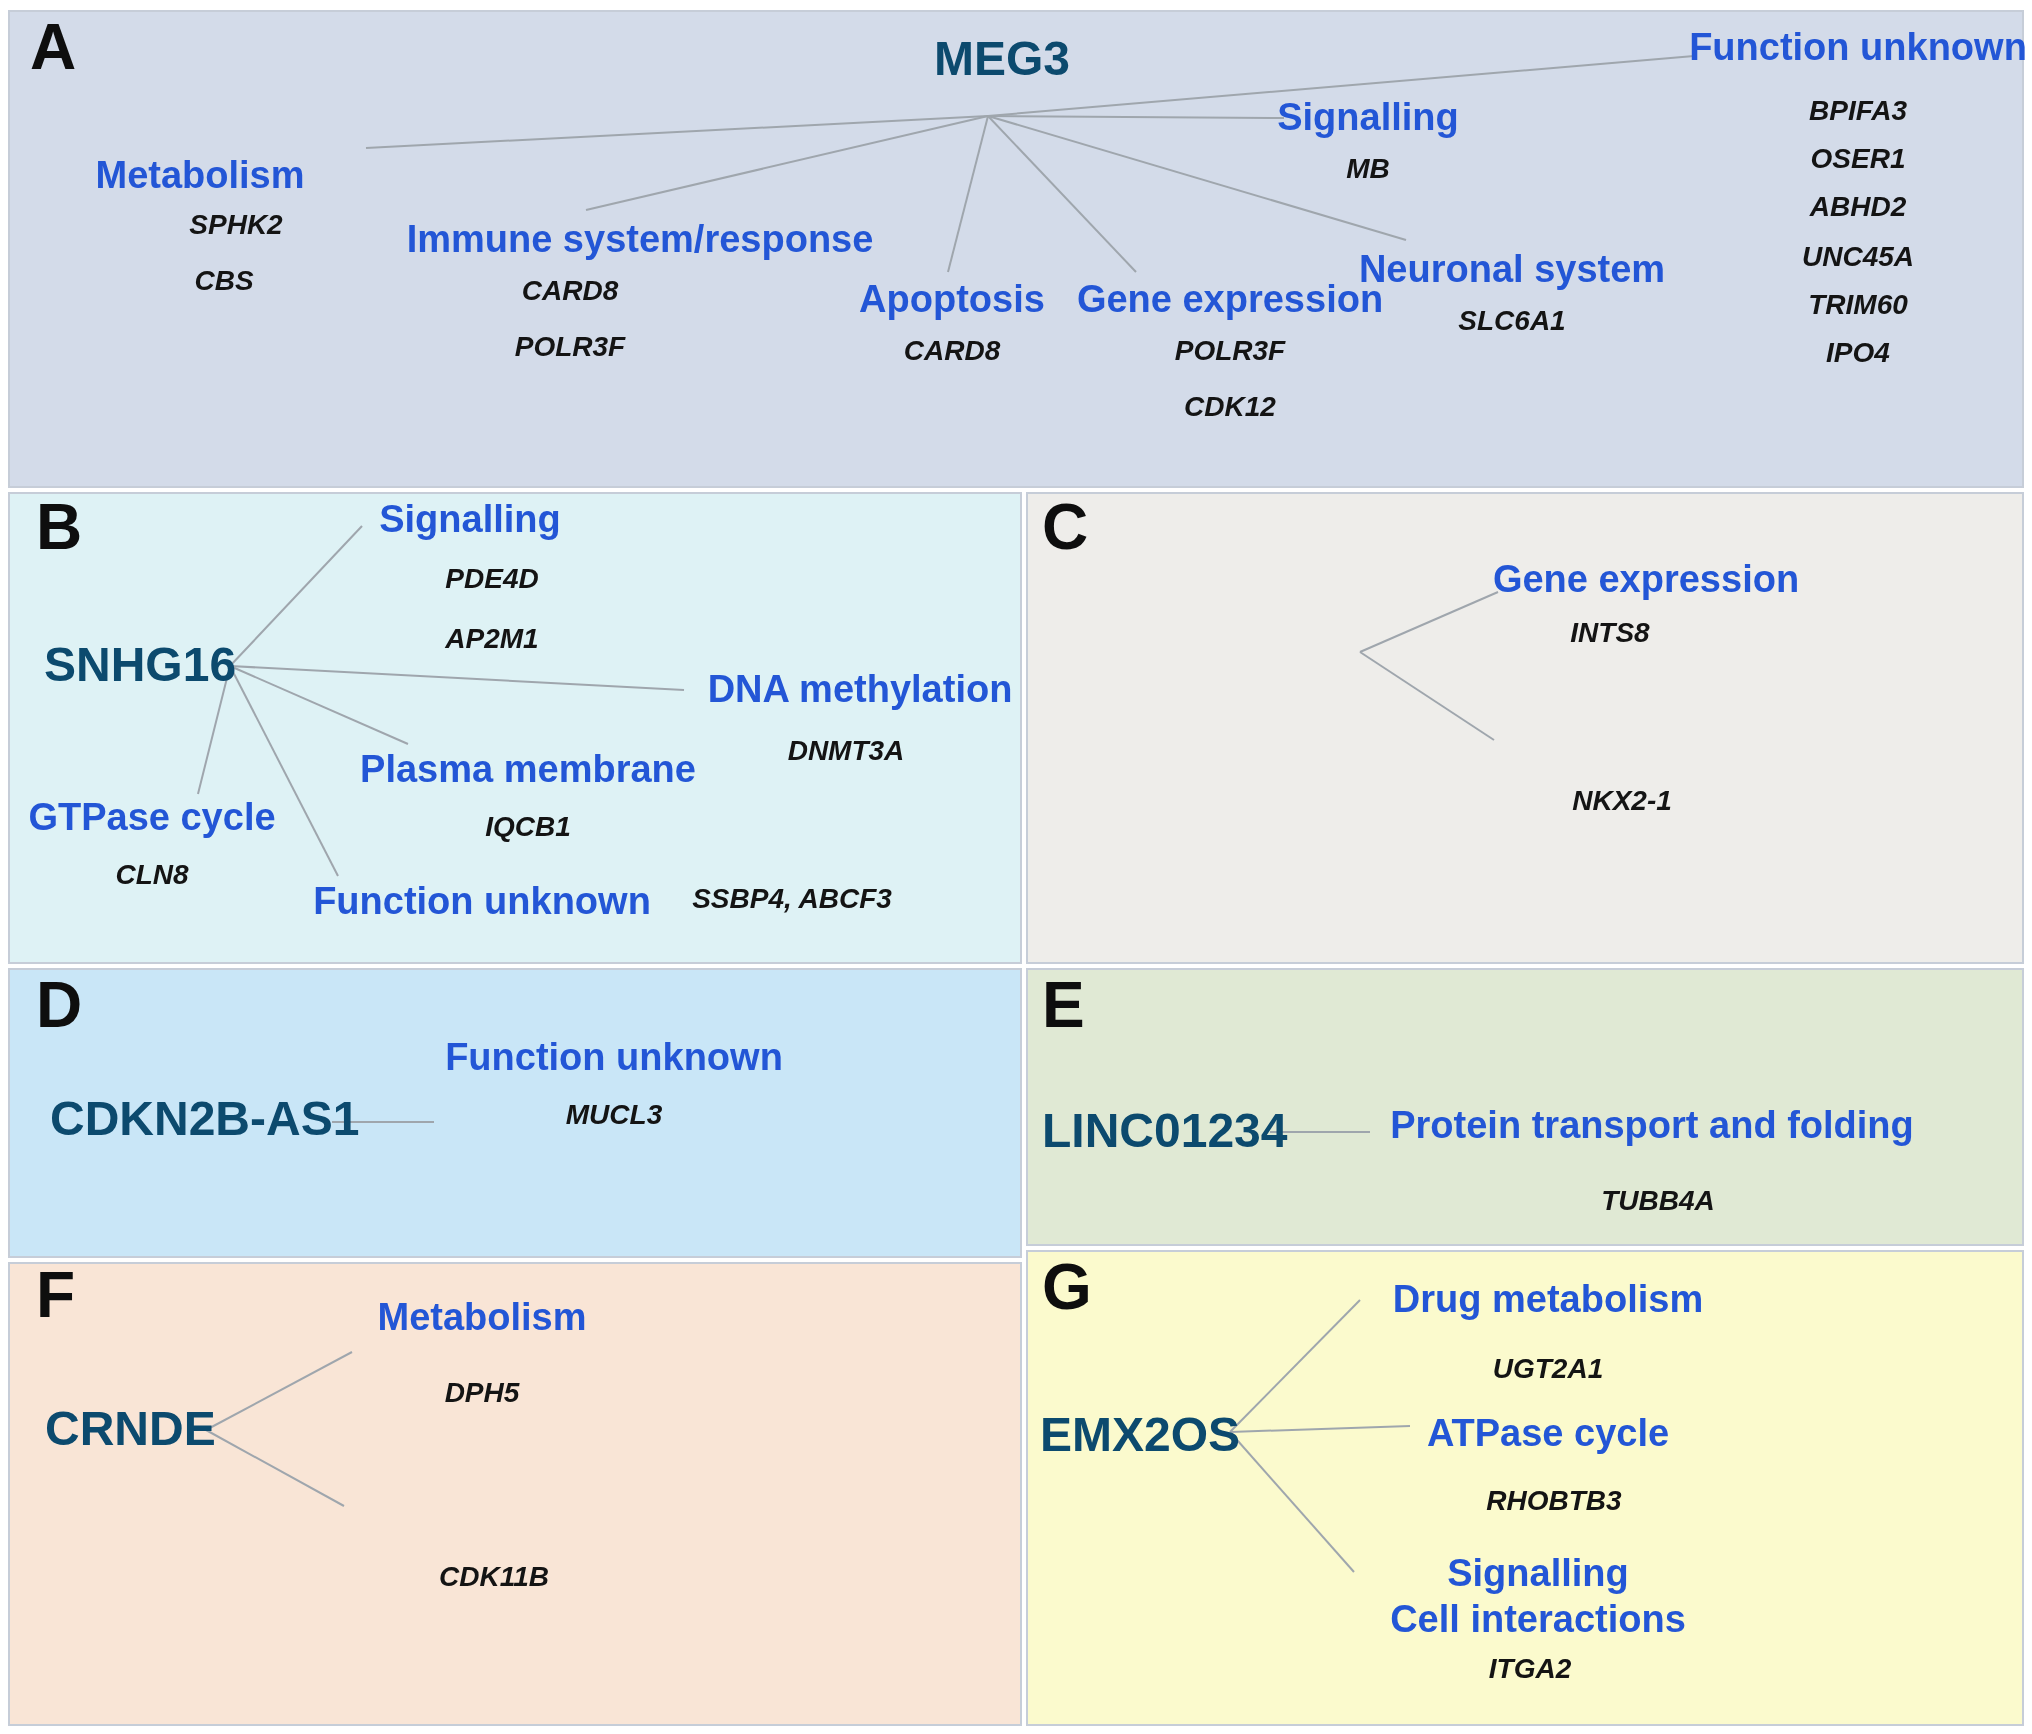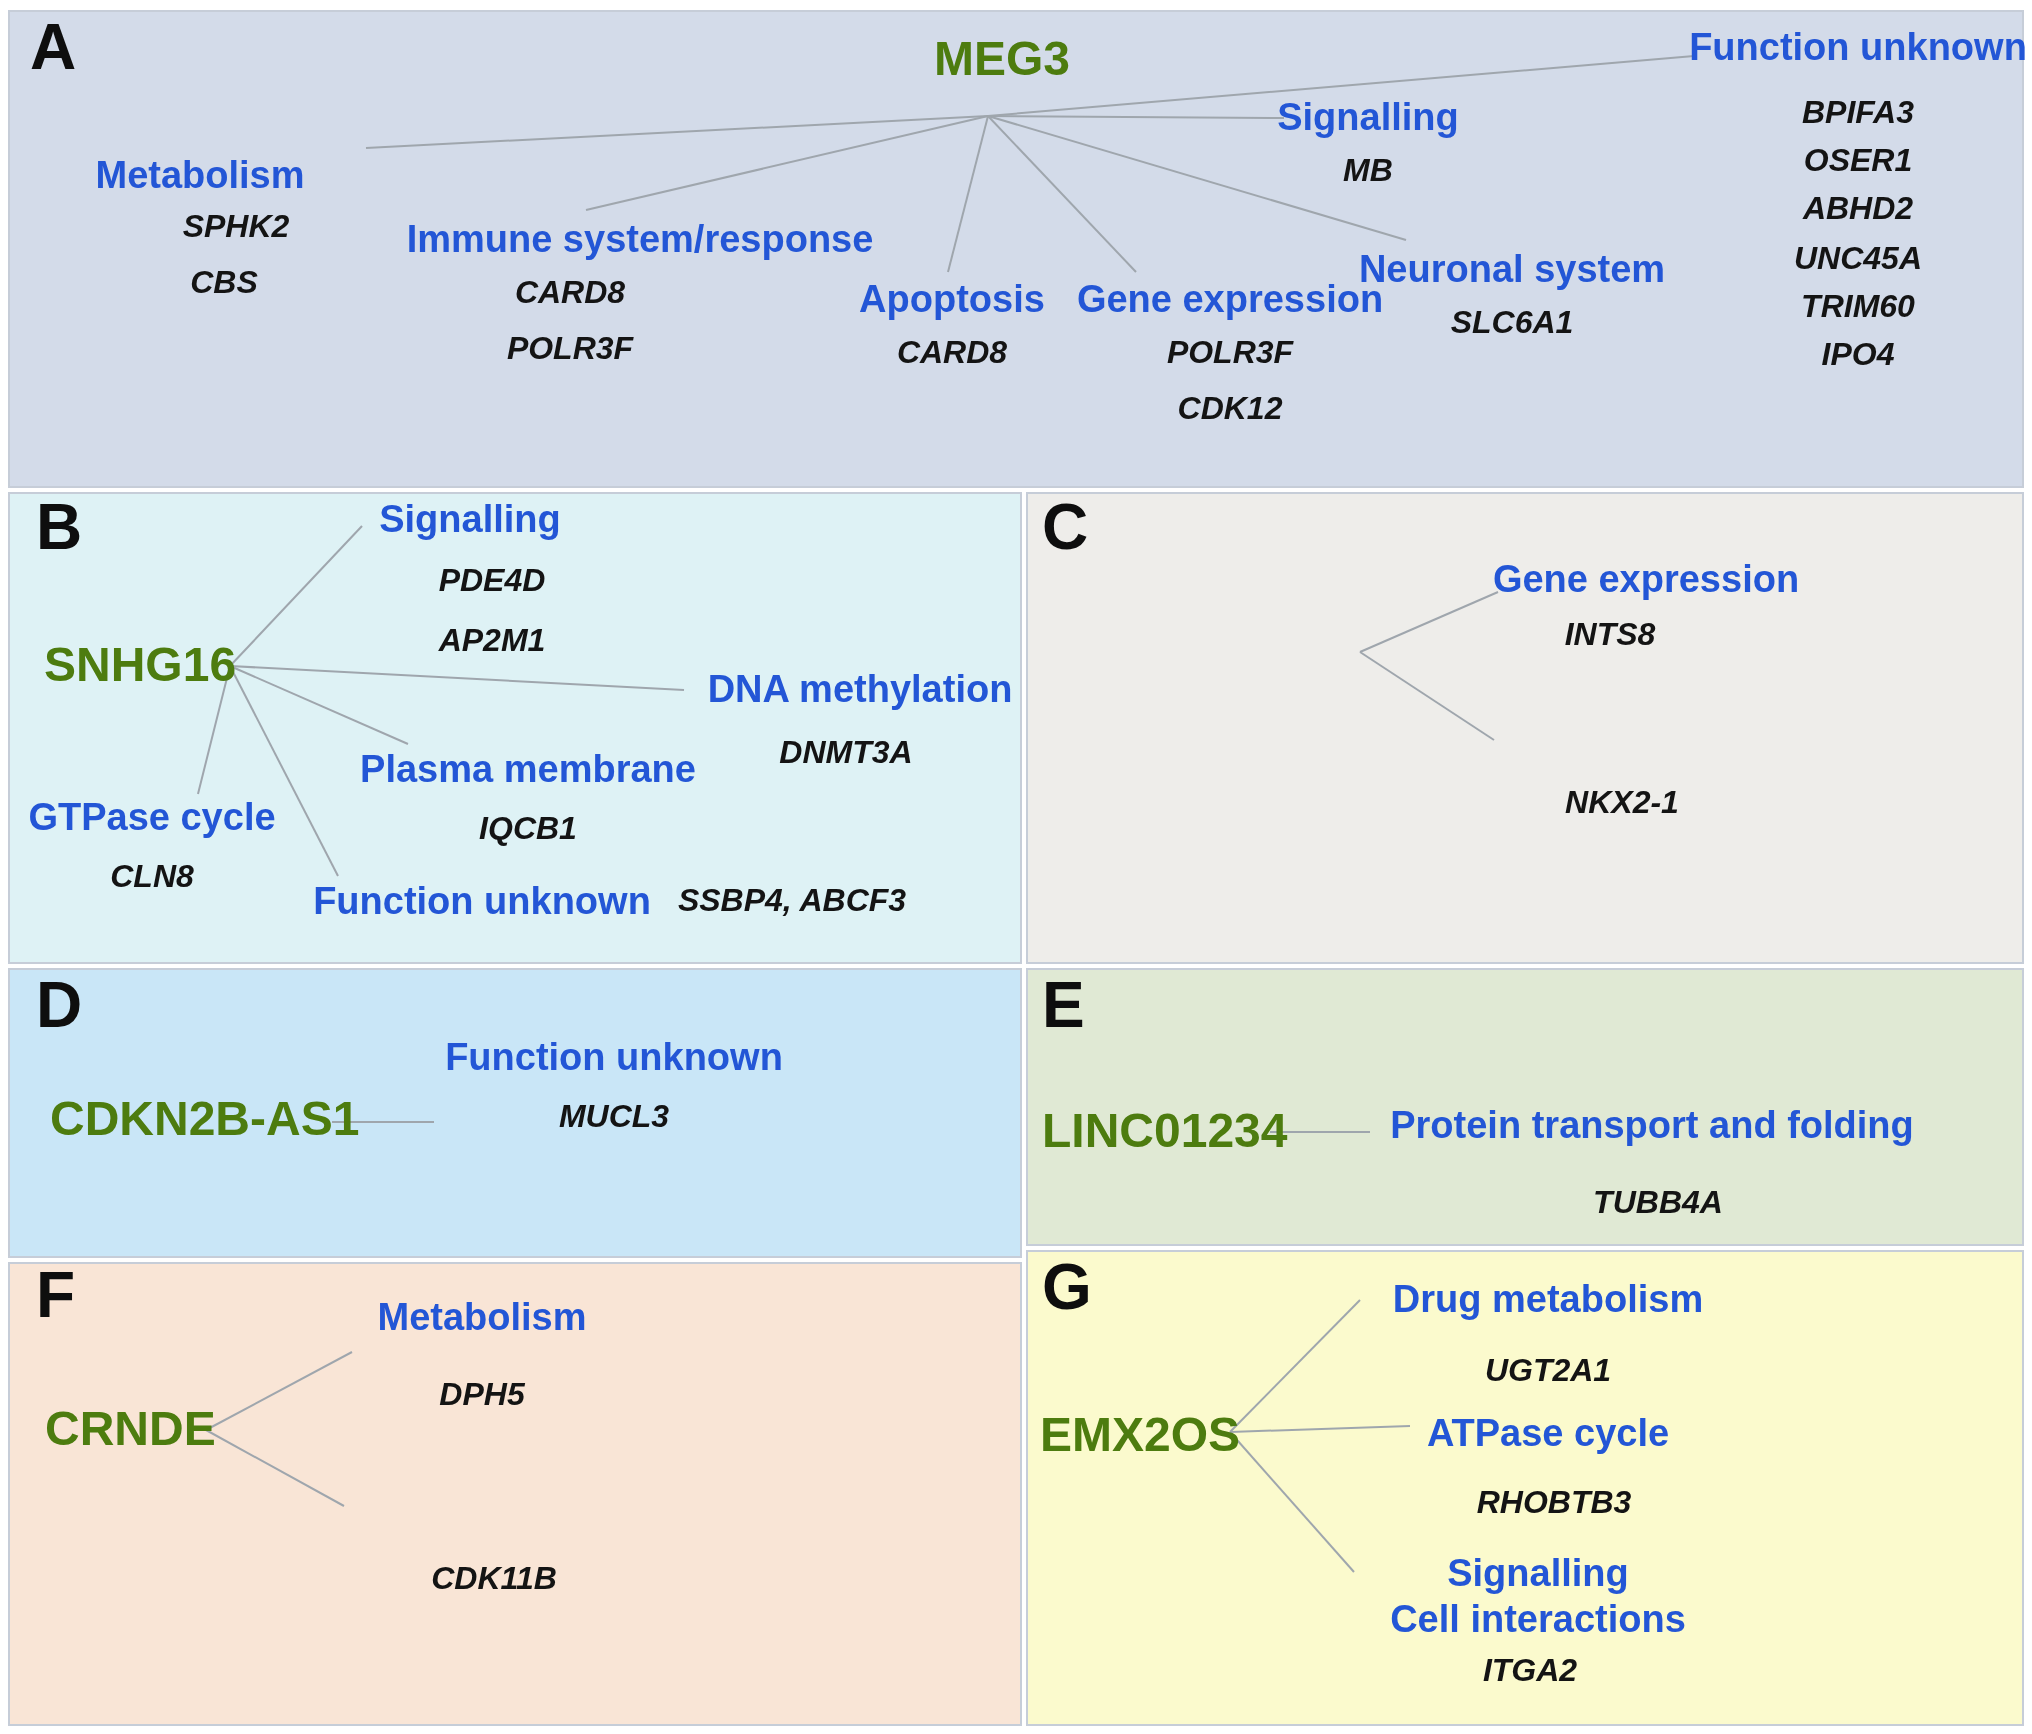--- a/index.html
+++ b/index.html
@@ -11,23 +11,23 @@
   #panel-c { left:1026px; top:492px;  width:998px;  height:472px; background:#eeedea; }
   #panel-d { left:8px;    top:968px;  width:1014px; height:290px; background:#c9e6f7; }
   #panel-e { left:1026px; top:968px;  width:998px;  height:278px; background:#e0e9d4; }
   #panel-f { left:8px;    top:1262px; width:1014px; height:464px; background:#f9e5d6; }
   #panel-g { left:1026px; top:1250px; width:998px;  height:476px; background:#fbfacd; }
   svg.lines { position:absolute; left:0; top:0; width:2032px; height:1734px; }
   svg.lines line { stroke:#9fa6ad; stroke-width:2; }
   span.lbl { position:absolute; white-space:nowrap; font-weight:bold; line-height:1.05; }
   .ctr  { transform:translateX(-50%); text-align:center; }
   .plet { font-size:64px; color:#0e0e0e; }
-  .hub  { font-size:48px; color:#4d7c0f; }
+  .hub  { font-size:48px; color:#0c4a6e; }
   .cat  { font-size:38px; color:#2356d6; }
-  .gene { font-size:32px; color:#141414; font-style:italic; }
+  .gene { font-size:28px; color:#141414; font-style:italic; }
 </style>
 </head>
 <body>
 
 <div id="figure">
 
   <div class="panel" id="panel-a"></div>
   <div class="panel" id="panel-b"></div>
   <div class="panel" id="panel-c"></div>
   <div class="panel" id="panel-d"></div>

